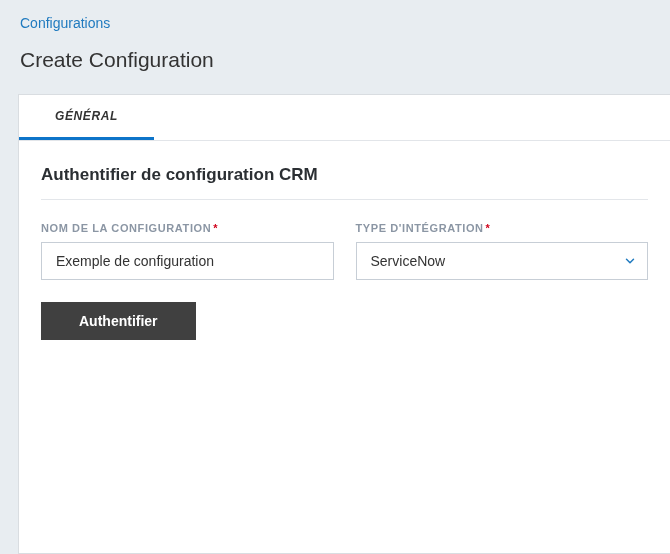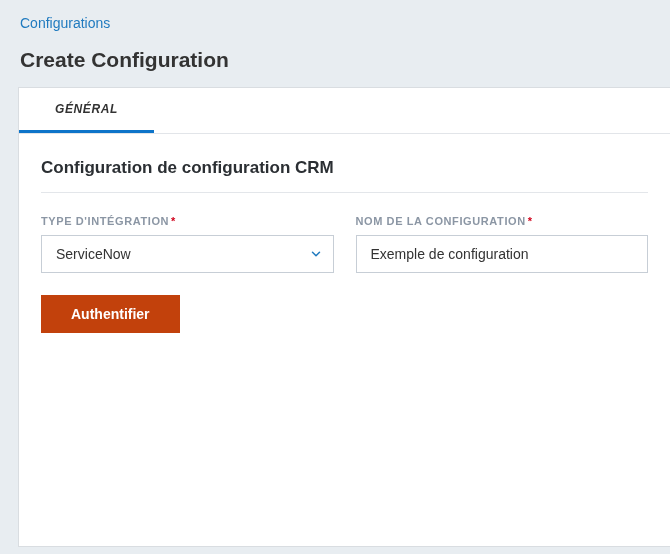--- a/index.html
+++ b/index.html
@@ -16,22 +16,22 @@
   }
   .breadcrumb {
     color: #1f7abf;
     font-size: 14px;
     cursor: pointer;
     display: inline-block;
   }
   .page-title {
     font-size: 21px;
     color: #333;
-    font-weight: 700;
-    padding: 16px 20px 15px 20px;
+    font-weight: 400;
+    padding: 16px 20px 22px 20px;
   }
   .panel {
     background: #fff;
     margin-left: 18px;
     border: 1px solid #d9dde1;
     border-right: none;
     min-height: 460px;
   }
   .tabs {
     border-bottom: 1px solid #e2e5e9;
@@ -113,24 +113,24 @@
   .textarea {
     width: 100%;
     border: 1px solid #c7ced6;
     height: 130px;
     padding: 10px 14px;
     font-size: 14px;
     font-family: inherit;
     resize: none;
   }
   .button-primary {
-    background: #c2410c;
+    background: #404040;
     color: #fff;
     border: none;
-    padding: 11px 30px;
+    padding: 11px 38px;
     font-size: 14px;
     font-weight: 600;
     cursor: pointer;
     font-family: inherit;
   }
 </style>
 </head>
 <body>
 
 <div class="topbar">
@@ -138,41 +138,41 @@
 </div>
 
 <h1 class="page-title">Create Configuration</h1>
 
 <div class="panel">
   <div class="tabs">
     <div class="tab active">GÉNÉRAL</div>
   </div>
 
   <div class="content">
-    <div class="section-title">Configuration de configuration CRM</div>
+    <div class="section-title">Authentifier de configuration CRM</div>
 
     <div class="row">
+      <div class="field">
+        <label class="label">
+          <span>NOM DE LA CONFIGURATION</span><span class="req">*</span>
+        </label>
+        <input type="text" class="textinput" value="Exemple de configuration" style="">
+      </div>
+
       <div class="field">
         <label class="label">
           <span>TYPE D'INTÉGRATION</span><span class="req">*</span>
         </label>
         <div class="select">
           <span>ServiceNow</span>
           <span class="chevron">
             <svg width="14" height="14" viewBox="0 0 24 24" fill="none" stroke="currentColor" stroke-width="2.5" stroke-linecap="round" stroke-linejoin="round">
                 <polyline points="6 9 12 15 18 9"></polyline>
               </svg>
           </span>
         </div>
       </div>
-
-      <div class="field">
-        <label class="label">
-          <span>NOM DE LA CONFIGURATION</span><span class="req">*</span>
-        </label>
-        <input type="text" class="textinput" value="Exemple de configuration" style="">
-      </div>
     </div>
 
 
     <button class="button-primary">Authentifier</button>
   </div>
 </div>
 
 </body></html>

